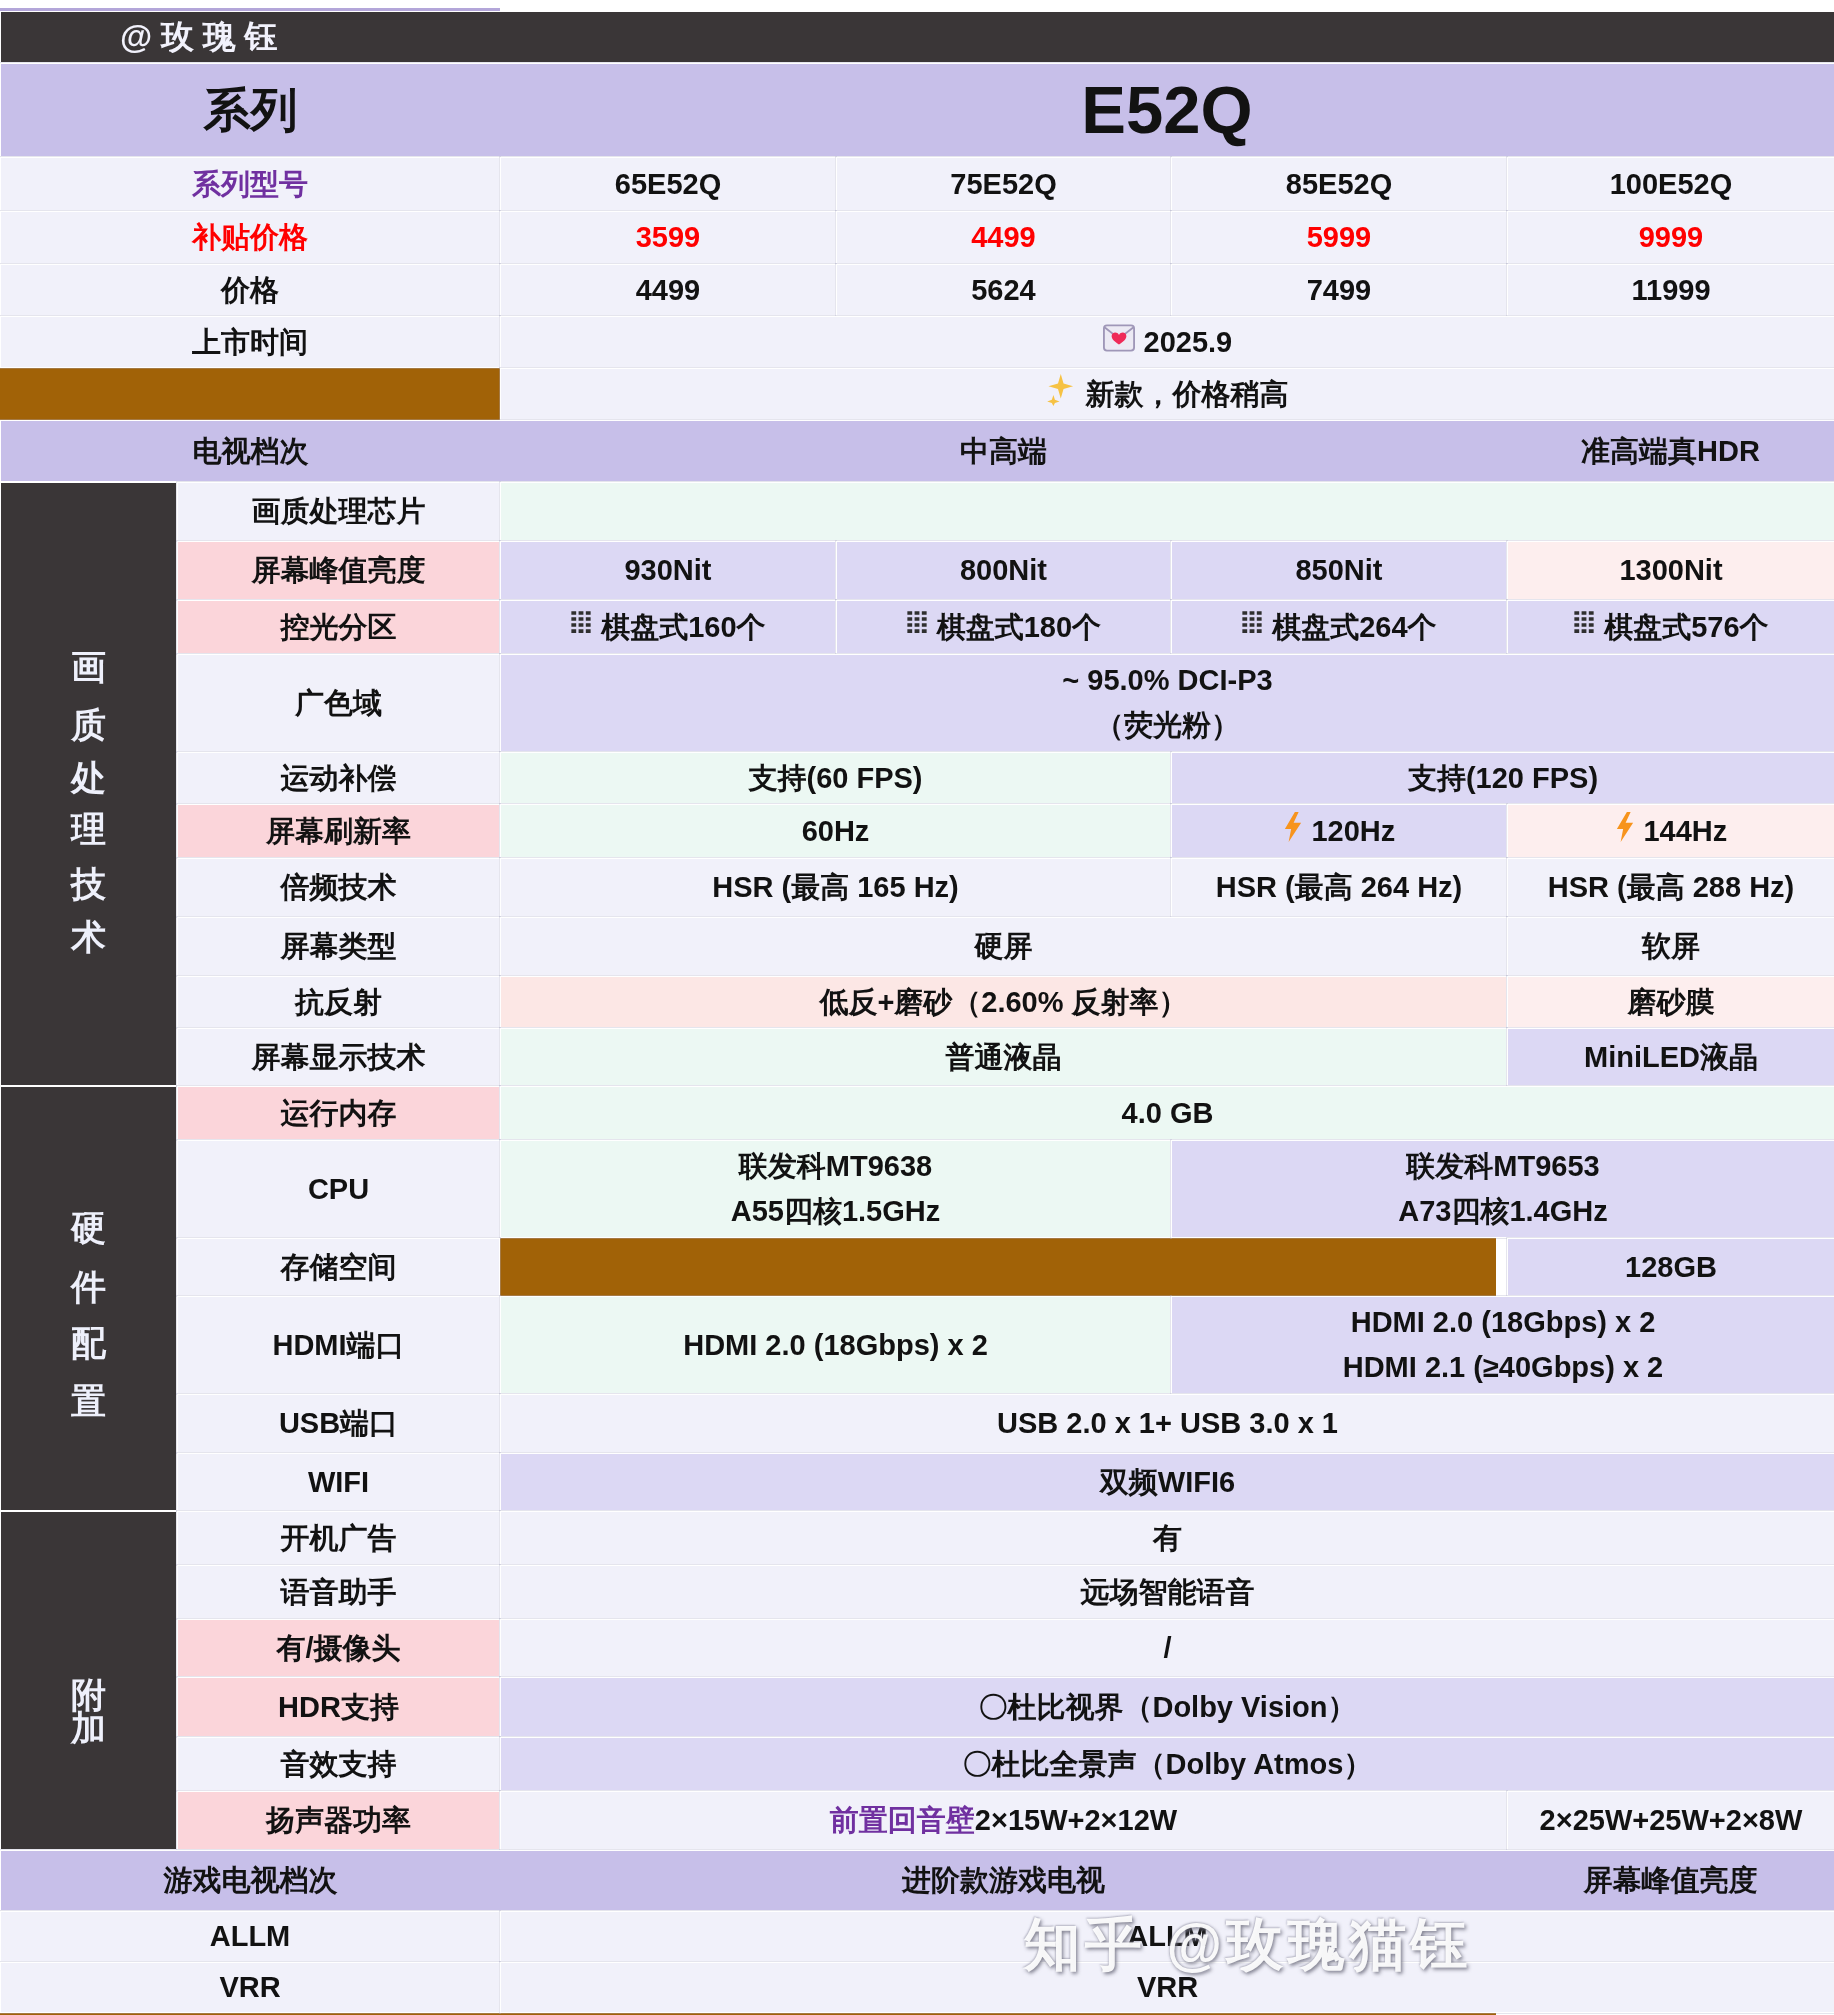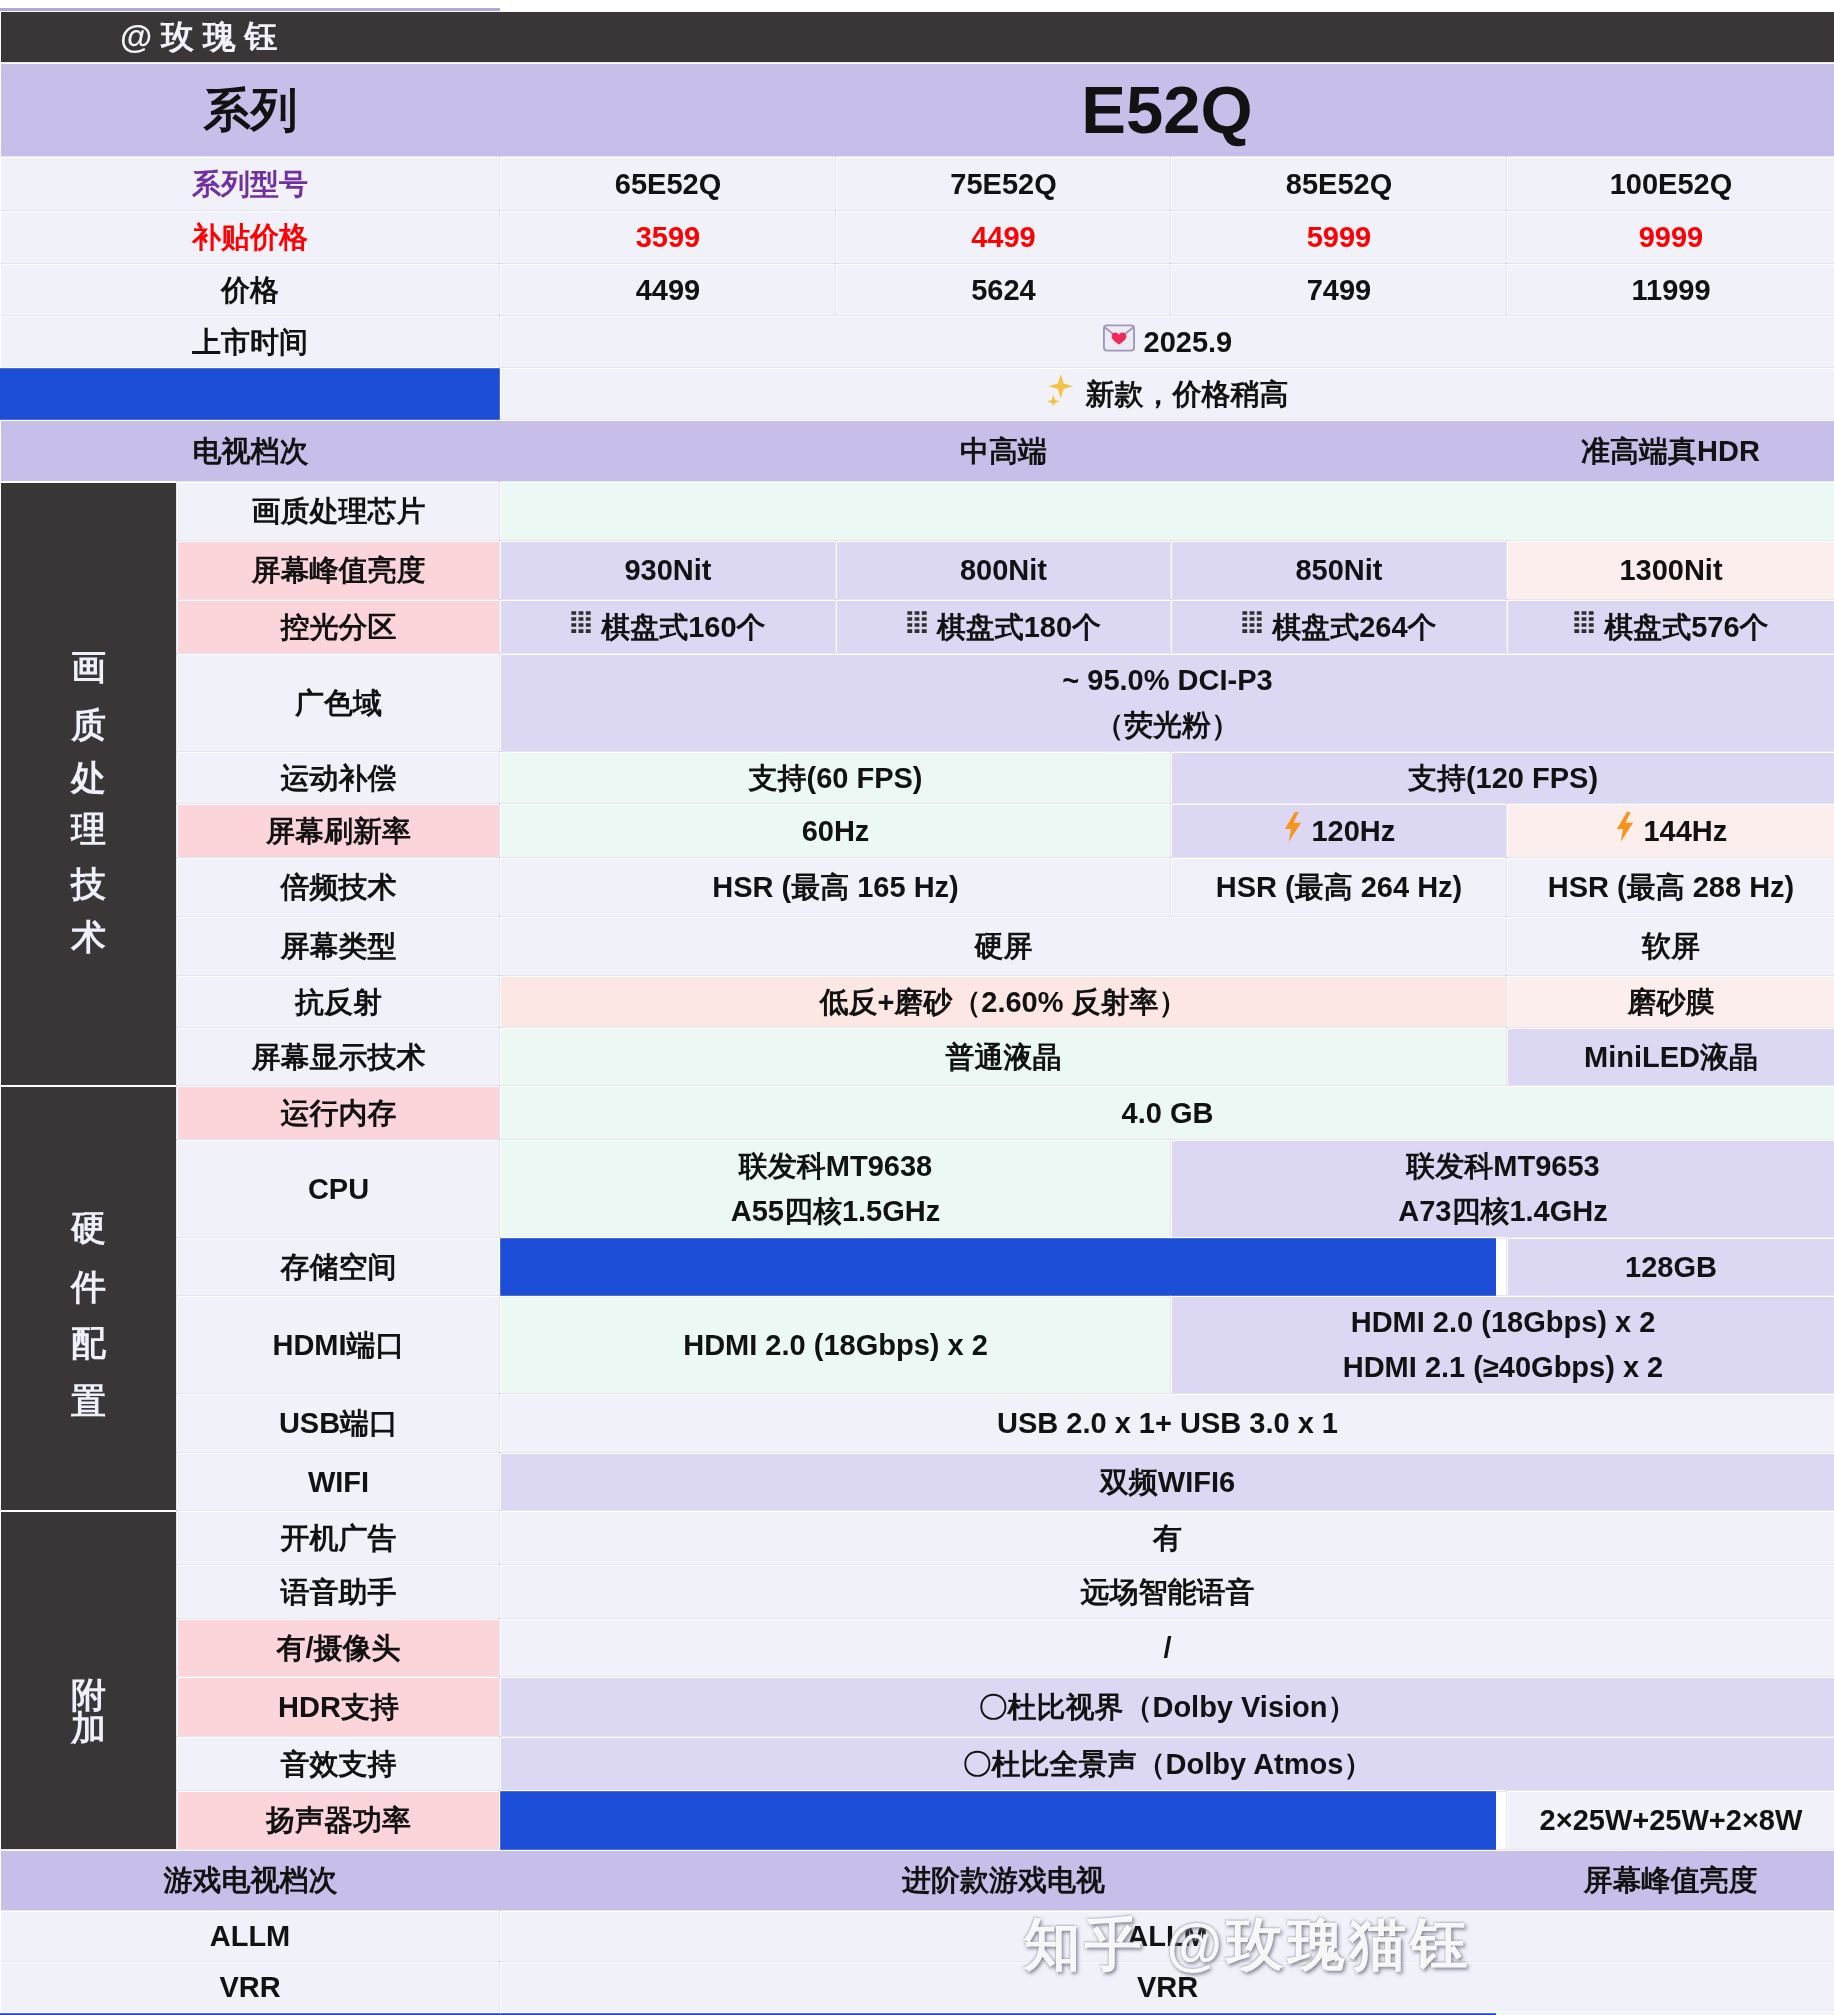--- a/index.html
+++ b/index.html
@@ -1,16 +1,16 @@
 <!DOCTYPE html>
 <html style="font-size:8.8px"><head>
 <meta charset="utf-8">
 <style>
   html,body{margin:0;padding:0;background:#ffffff;}
-  .page{position:relative;width:1496px;height:2015px;background:#1d4ed8;
+  .page{position:relative;width:1496px;height:2015px;background:#a16207;
         font-family:"Liberation Sans","DejaVu Sans",sans-serif;font-weight:700;color:#121212;}
   .t{display:grid;width:1834px;height:2015px;
      grid-template-columns:177px 323px 336px 335px 336px 328px;
      grid-template-rows:11px 52px 94px 54px 53px 52px 52px 52px 62px 59px 59px 54px 98px 52px 54px 59px 59px 52px 58px 54px 98px 58px 98px 59px 58px 54px 54px 58px 60px 54px 59px 61px 51px 51px;}
   .c{box-sizing:border-box;border:1.1px solid #ffffff;outline:0.6px solid rgba(175,175,198,.32);outline-offset:-0.6px;
      display:flex;align-items:center;justify-content:center;text-align:center;font-size:29px;line-height:1.25;overflow:hidden;}
   .col{flex-direction:column;line-height:1.55;}
   .bg-light{background:#f1f1fa;}
   .bg-lav{background:#dcd8f4;}
   .bg-mint{background:#ecf8f3;}
@@ -229,20 +229,24 @@
     <div class="c bg-pinkl" style="grid-area:28/2/29/3">有/摄像头</div>
     <div class="c bg-light" style="grid-area:28/3/29/7">/</div>
 
     <div class="c bg-pinkl" style="grid-area:29/2/30/3">HDR支持</div>
     <div class="c bg-lav" style="grid-area:29/3/30/7">〇杜比视界（Dolby Vision）</div>
 
     <div class="c bg-light" style="grid-area:30/2/31/3">音效支持</div>
     <div class="c bg-lav" style="grid-area:30/3/31/7">〇杜比全景声（Dolby Atmos）</div>
 
     <div class="c bg-pinkl" style="grid-area:31/2/32/3">扬声器功率</div>
+    <div class="c bg-light" style="grid-area:31/3/32/6">
+      <span class="txt-purple">前置回音壁</span>
+      <span>2×15W+2×12W</span>
+    </div>
     <div class="c bg-light" style="grid-area:31/6/32/7">2×25W+25W+2×8W</div>
 
     <div class="c bg-purple band" style="grid-area:32/1/33/7">
       <div class="seg seg-label">游戏电视档次</div>
       <div class="seg seg-mid">进阶款游戏电视</div>
       <div class="seg seg-rest">屏幕峰值亮度</div>
     </div>
 
     <div class="c bg-light" style="grid-area:33/1/34/3">ALLM</div>
     <div class="c bg-light" style="grid-area:33/3/34/7">ALLM</div>

